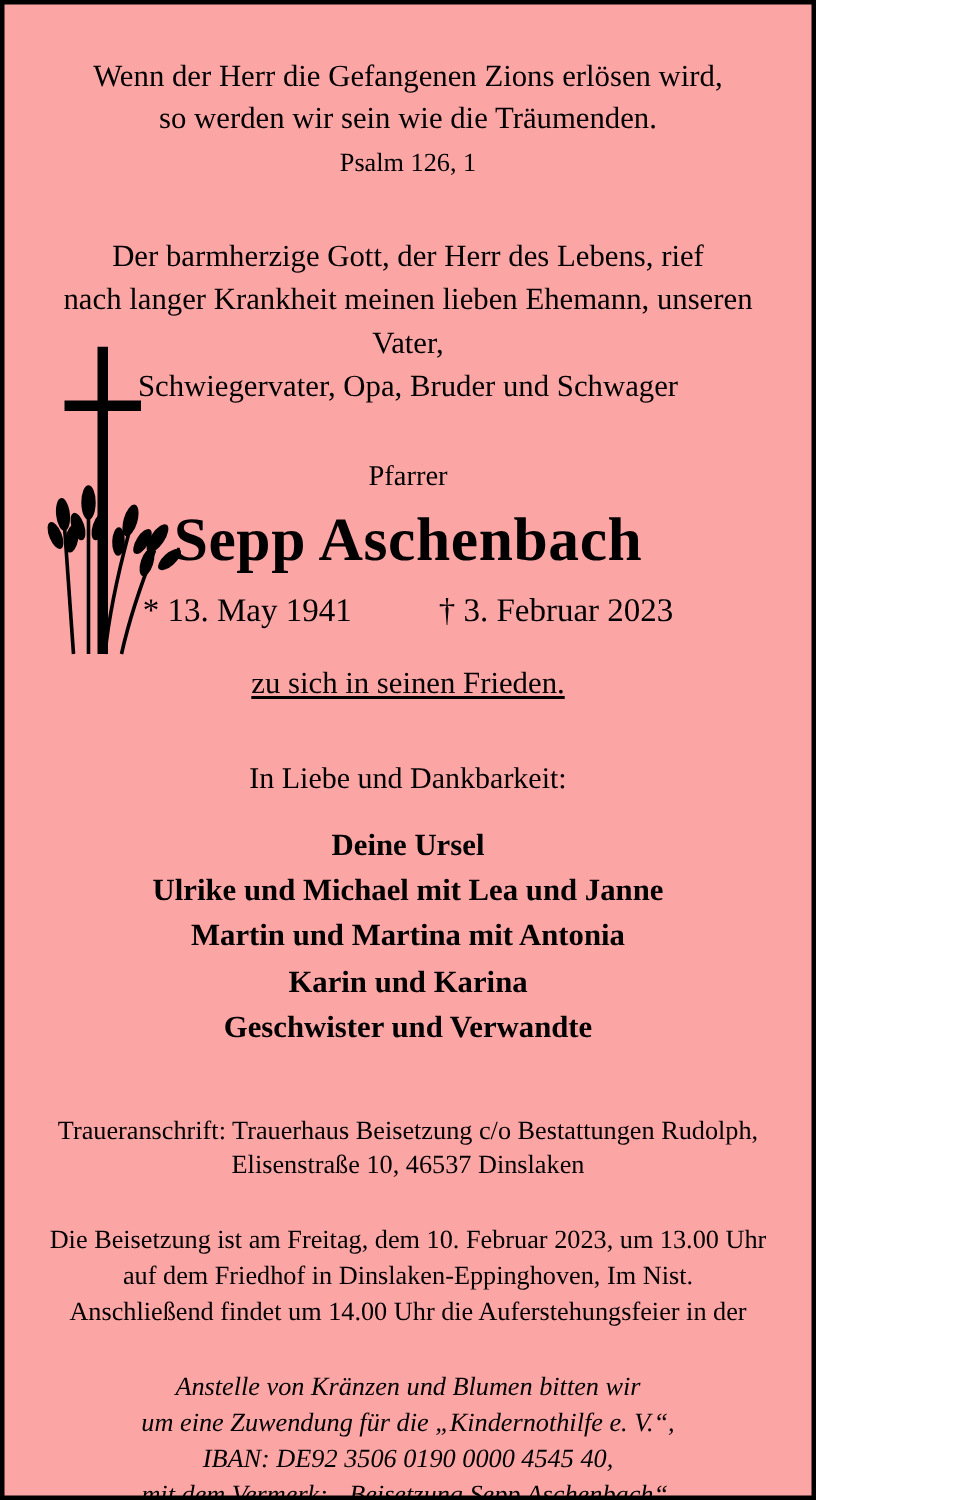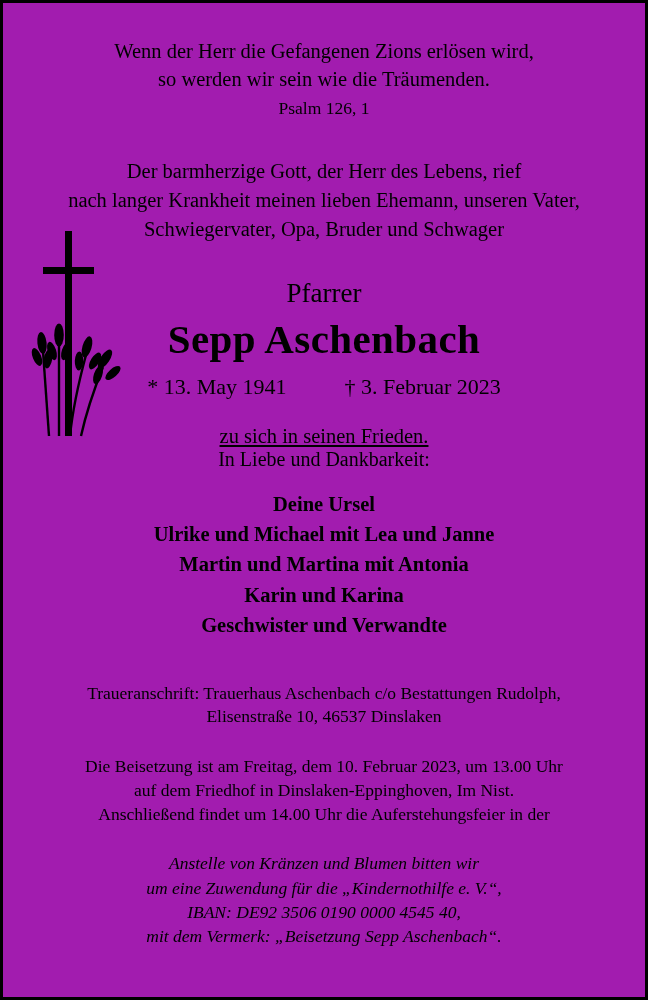--- a/index.html
+++ b/index.html
@@ -9,24 +9,24 @@
   }
   body {
     width: 648px;
     height: 1000px;
     font-family: "Liberation Serif", serif;
     color: #000000;
     overflow: hidden;
   }
   .obituary {
     position: relative;
-    width: 648px;
+    width: 544px;
     height: 1000px;
     box-sizing: border-box;
-    background: #a21caf;
+    background: #fca5a5;
     border: 3px solid #000000;
     padding: 26px 30px 18px 30px;
   }
   .center { text-align: center; }
 
   .verse {
     margin-top: 8px;
     font-size: 20.5px;
     line-height: 1.38;
   }
@@ -36,21 +36,21 @@
   }
 
   .intro {
     margin-top: 37px;
     font-size: 20.5px;
     line-height: 1.42;
   }
 
   .role {
     margin-top: 34px;
-    font-size: 27px;
+    font-size: 19px;
   }
 
   .name {
     margin-top: 8px;
     font-size: 41px;
     font-weight: bold;
     letter-spacing: 0.4px;
     line-height: 1.1;
   }
 
@@ -63,20 +63,21 @@
   }
   .dates .d-item { white-space: nowrap; }
 
   .closing {
     margin-top: 25px;
     font-size: 20.5px;
     text-decoration: underline;
   }
 
   .thanks {
+    margin-top: 40px;
     font-size: 20px;
   }
 
   .family {
     margin-top: 18px;
     font-size: 20.5px;
     font-weight: bold;
     line-height: 1.47;
   }
 
@@ -170,21 +171,21 @@
 
   <div class="family center">
     <div>Deine Ursel</div>
     <div>Ulrike und Michael mit Lea und Janne</div>
     <div>Martin und Martina mit Antonia</div>
     <div>Karin und Karina</div>
     <div>Geschwister und Verwandte</div>
   </div>
 
   <div class="address center">
-    <div>Traueranschrift: Trauerhaus Aschenbach c/o Bestattungen Rudolph,</div>
+    <div>Traueranschrift: Trauerhaus Beisetzung c/o Bestattungen Rudolph,</div>
     <div>Elisenstraße 10, 46537 Dinslaken</div>
   </div>
 
   <div class="funeral center">
     <div>Die Beisetzung ist am Freitag, dem 10. Februar 2023, um 13.00 Uhr</div>
     <div>auf dem Friedhof in Dinslaken-Eppinghoven, Im Nist.</div>
     <div>Anschließend findet um 14.00 Uhr die Auferstehungsfeier in der</div>
   </div>
 
   <div class="donation center">

